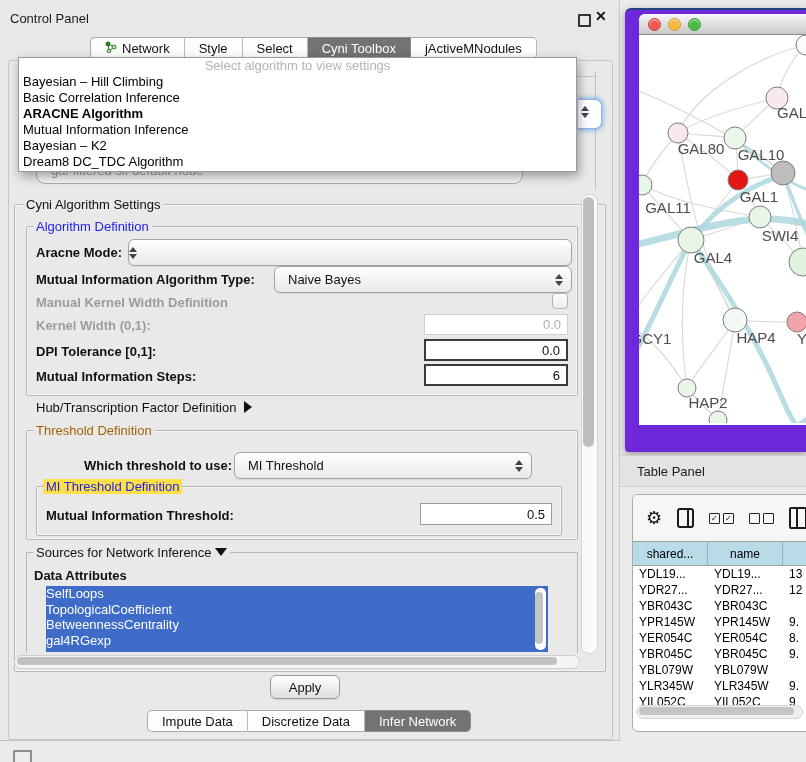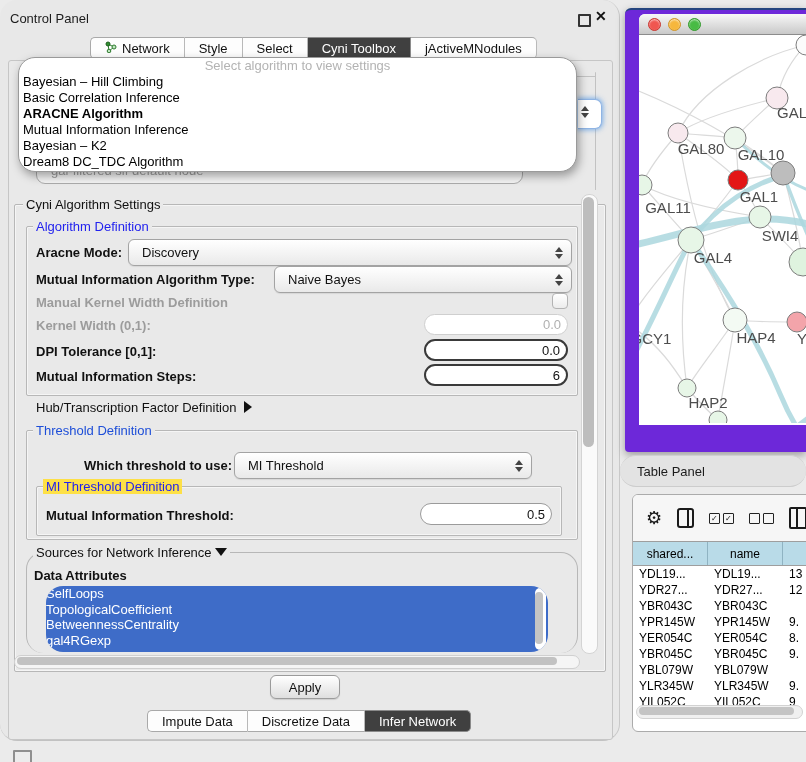--- a/index.html
+++ b/index.html
@@ -1,33 +1,33 @@
 <!DOCTYPE html>
 <html><head>
 <meta charset="utf-8">
 <style>
   html,body{margin:0;padding:0;}
   body{width:806px;height:762px;overflow:hidden;background:#ebebeb;
        font-family:"Liberation Sans", sans-serif; -webkit-font-smoothing:antialiased;}
   #screen{position:relative;width:806px;height:762px;overflow:hidden;}
-  .abs{position:absolute;border-radius:17px;}
+  .abs{position:absolute;}
 
   
   .cpanel{left:0;top:0;width:619px;height:740px;background:#e8e8e8;border-right:1px solid #c9c9c9;border-bottom:1px solid #c2c2c2;}
   .cp-title{left:10px;top:11px;font-size:13px;color:#1c1c1c;}
   .win-float{left:578px;top:14px;width:9px;height:9px;border:2px solid #333;border-radius:1px;}
   .win-close{left:595px;top:8px;font-size:14px;font-weight:bold;color:#111;}
 
   .tabrow{display:flex;height:22px;}
   .tab{display:flex;align-items:center;justify-content:center;gap:5px;padding:8px 14px;
        background:#fdfdfd;border-top:1px solid #a9a9a9;border-bottom:1px solid #a9a9a9;border-right:1px solid #b9b9b9;
        font-size:13px;color:#111;white-space:nowrap;}
   .tab:first-child{border-left:1px solid #a9a9a9;border-radius:5px 0 0 5px;}
   .tab:last-child{border-radius:0 5px 5px 0;}
-  .tab.sel{background:#404040;color:#fff;border-color:#8a8a8a;}
+  .tab.sel{background:#737373;color:#fff;border-color:#8a8a8a;}
 
   .content-pane{left:8px;top:60px;width:603px;height:678px;background:#e9e9e9;border:1px solid #c6c6c6;border-radius:3px;}
 
   
   .frag-vline{left:595px;top:72px;width:1px;height:118px;background:#c2c2c2;}
   .frag-hline{left:575px;top:76px;width:21px;height:1px;background:#c2c2c2;}
   .combo-cap{left:578px;top:99px;width:23px;height:28px;background:#fff;border:1px solid #8fb4e4;border-left:none;
              border-radius:0 7px 7px 0;box-shadow:0 0 5px 1px rgba(90,155,230,.75);}
   .gal-combo{left:36px;top:148px;width:487px;height:36px;background:#f4f4f4;border:1px solid #ababab;border-radius:9px;
              display:flex;align-items:flex-end;padding:0 14px 5px 14px;box-sizing:border-box;font-size:13px;color:#9d9d9d;}
@@ -174,21 +174,20 @@
 
     <div class="abs group" style="left:14px;top:204px;width:590px;height:466px;background:#e9e9e9;">
       <span class="legend" style="left:8px;color:#111;">Cyni Algorithm Settings</span>
     </div>
 
     <div class="abs group" style="left:26px;top:226px;width:550px;height:168px;">
       <span class="legend" style="left:6px;color:#2222ee;">Algorithm Definition</span>
     </div>
     <span class="abs lbl b" style="left:36px;top:245px;">Aracne Mode:</span>
     <div class="abs combo" style="left:128px;top:239px;width:442px;height:25px;">
-      <span class="cv">Discovery</span>
       <span class="spin">
           <i class="up"></i>
           <i class="dn"></i>
         </span>
     </div>
     <span class="abs lbl b" style="left:36px;top:272px;">Mutual Information Algorithm Type:</span>
     <div class="abs combo" style="left:274px;top:266px;width:296px;height:25px;">
       <span class="cv">Naive Bayes</span>
       <span class="spin">
           <i class="up"></i>
@@ -208,21 +207,21 @@
     <span class="abs lbl b" style="left:36px;top:369px;">Mutual Information Steps:</span>
     <div class="abs field strong" style="left:424px;top:364px;width:144px;height:22px;">
       <span>6</span>
     </div>
 
     <span class="abs lbl" style="left:36px;top:400px;">
       <span>Hub/Transcription Factor Definition</span>&nbsp;&nbsp;<span class="tri-right"></span>
     </span>
 
     <div class="abs group" style="left:26px;top:430px;width:550px;height:108px;">
-      <span class="legend" style="left:6px;color:#1d4ed8;">Threshold Definition</span>
+      <span class="legend" style="left:6px;color:#a16207;">Threshold Definition</span>
     </div>
     <span class="abs lbl b" style="left:84px;top:458px;">Which threshold to use:</span>
     <div class="abs combo" style="left:234px;top:452px;width:296px;height:25px;">
       <span class="cv">MI Threshold</span>
       <span class="spin">
           <i class="up"></i>
           <i class="dn"></i>
         </span>
     </div>
     <div class="abs group" style="left:36px;top:486px;width:524px;height:48px;">

